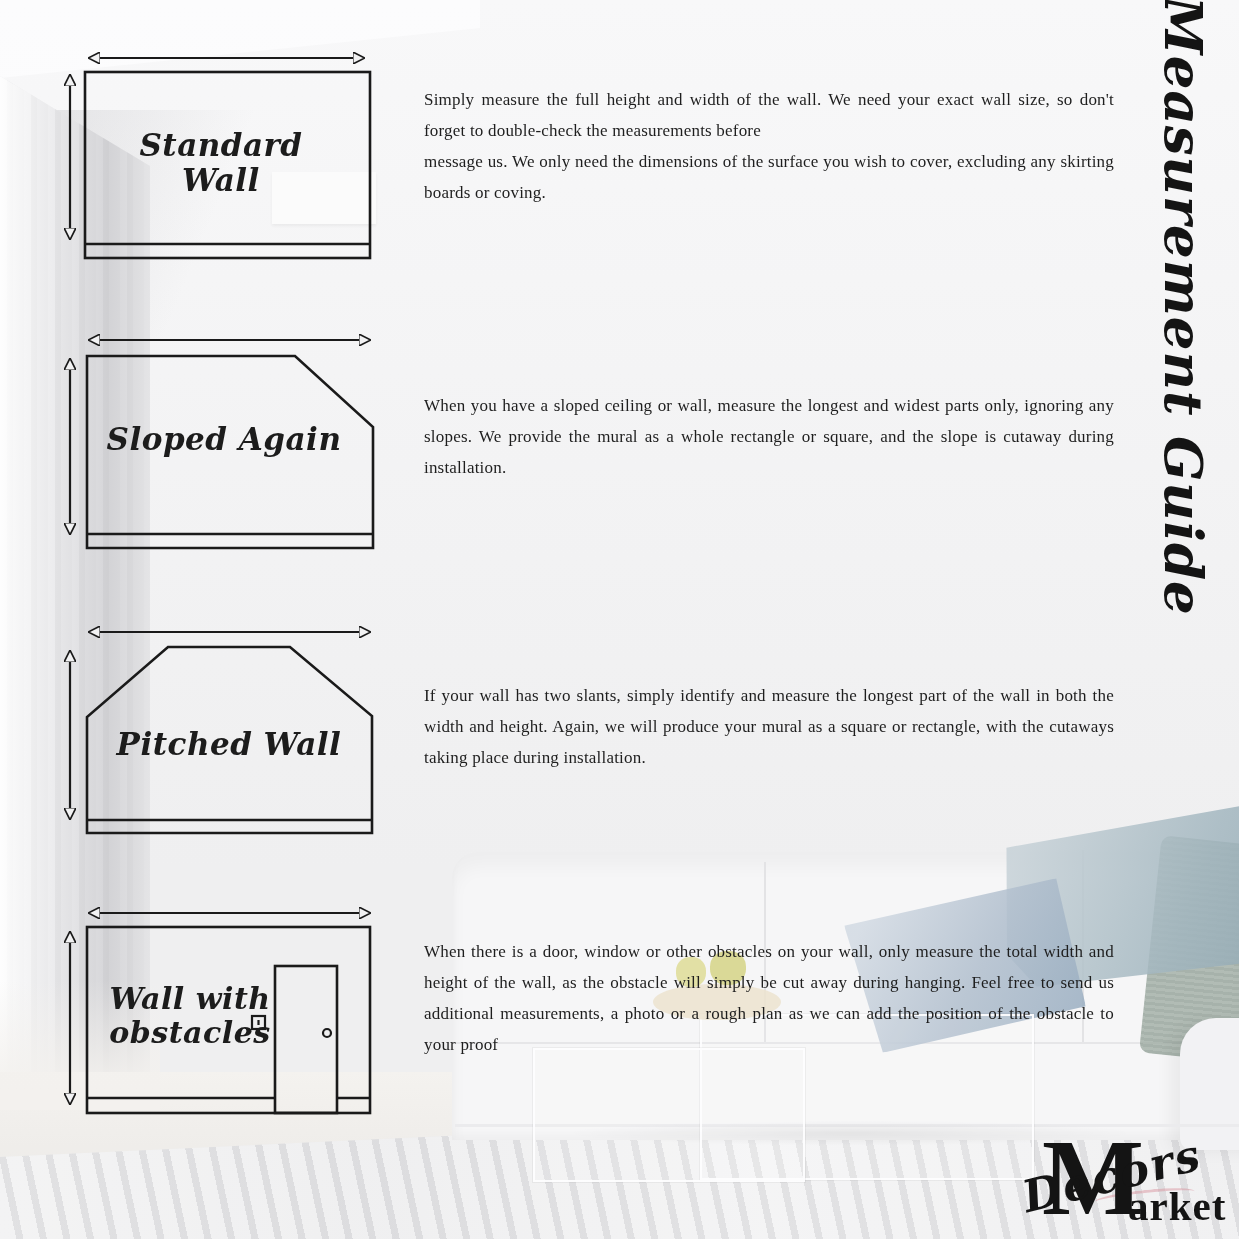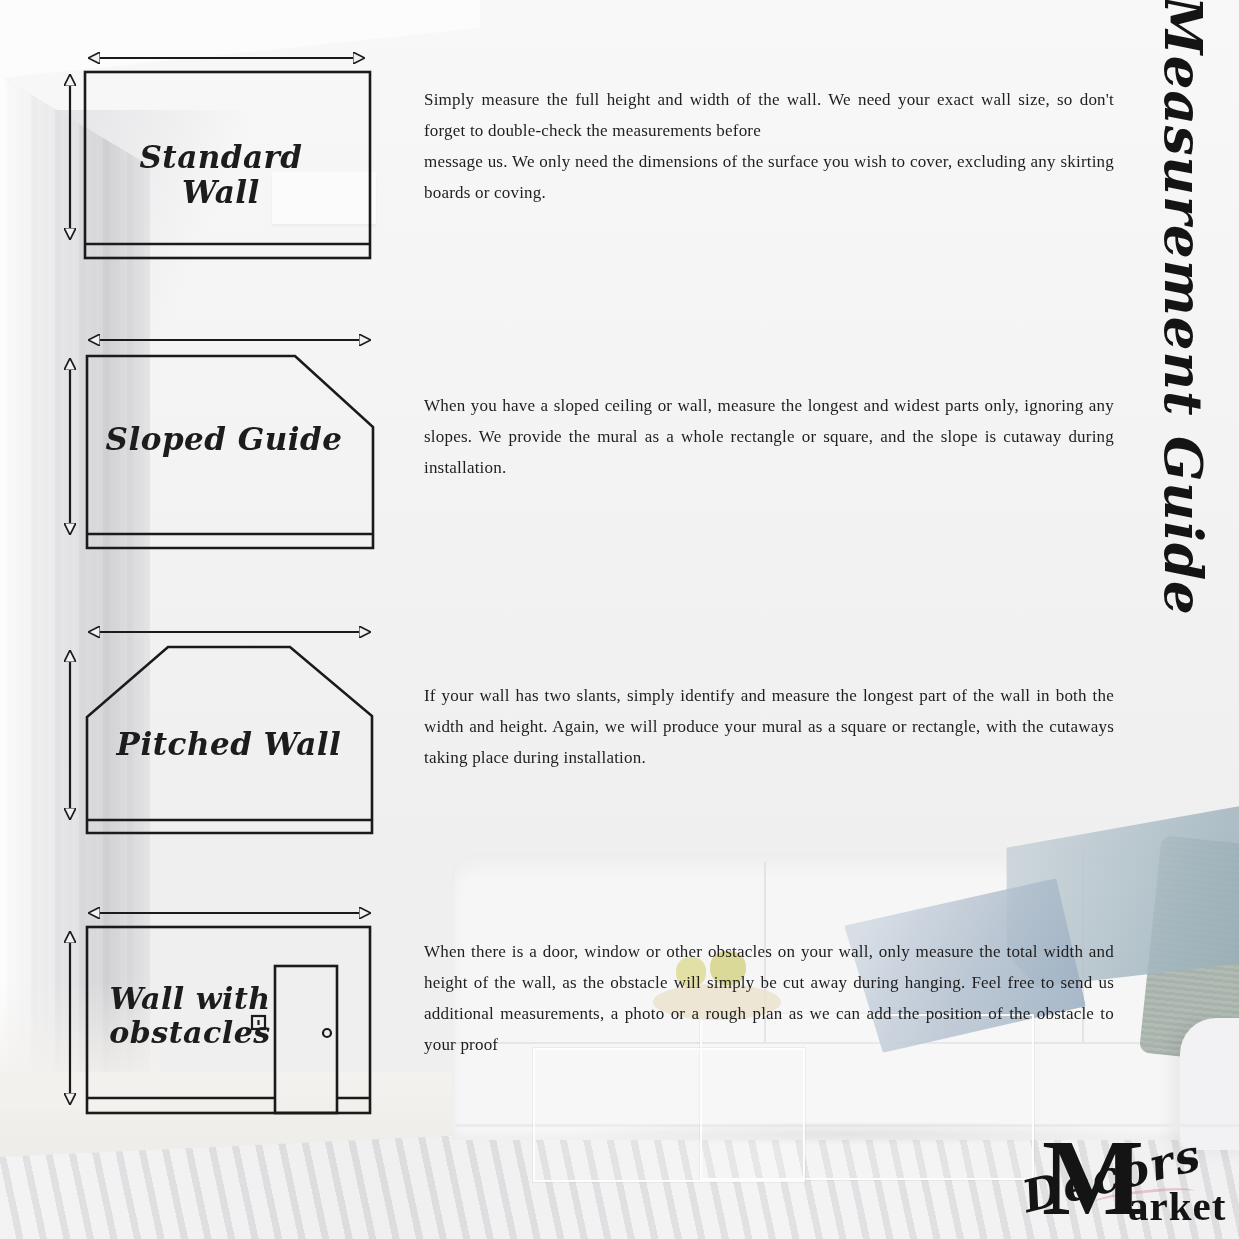--- a/index.html
+++ b/index.html
@@ -123,31 +123,31 @@
     </svg>
 
     <div class="diagram" style="left:60px;top:45px;height:215px;">
       <svg width="320" height="215" viewBox="0 0 320 215">
         <line class="thin" x1="30" y1="13" x2="303" y2="13" marker-start="url(#ah)" marker-end="url(#ah)"></line>
         <line class="thin" x1="10" y1="31" x2="10" y2="193" marker-start="url(#ah)" marker-end="url(#ah)"></line>
         <rect class="lineart" x="25" y="27" width="285" height="186"></rect>
         <line class="lineart" x1="25" y1="199" x2="310" y2="199"></line>
       </svg>
     </div>
-    <div class="diagram-label" style="left:102px;top:140px;width:238px;">Standard Wall</div>
+    <div class="diagram-label" style="left:102px;top:128px;width:238px;">Standard Wall</div>
 
     <div class="diagram" style="left:60px;top:330px;height:220px;">
       <svg width="320" height="222" viewBox="0 0 320 222">
         <line class="thin" x1="30" y1="10" x2="309" y2="10" marker-start="url(#ah)" marker-end="url(#ah)"></line>
         <line class="thin" x1="10" y1="30" x2="10" y2="203" marker-start="url(#ah)" marker-end="url(#ah)"></line>
         <polygon class="lineart" points="27,26 235,26 313,97 313,218 27,218"></polygon>
         <line class="lineart" x1="27" y1="204" x2="313" y2="204"></line>
       </svg>
     </div>
-    <div class="diagram-label" style="left:105px;top:422px;width:238px;">Sloped Guide</div>
+    <div class="diagram-label" style="left:105px;top:422px;width:238px;">Sloped Again</div>
 
     <div class="diagram" style="left:60px;top:620px;height:215px;">
       <svg width="320" height="216" viewBox="0 0 320 216">
         <line class="thin" x1="30" y1="12" x2="309" y2="12" marker-start="url(#ah)" marker-end="url(#ah)"></line>
         <line class="thin" x1="10" y1="32" x2="10" y2="198" marker-start="url(#ah)" marker-end="url(#ah)"></line>
         <polygon class="lineart" points="108,27 230,27 312,96 312,213 27,213 27,97"></polygon>
         <line class="lineart" x1="27" y1="200" x2="312" y2="200"></line>
       </svg>
     </div>
     <div class="diagram-label" style="left:110px;top:727px;width:238px;">Pitched Wall</div>

